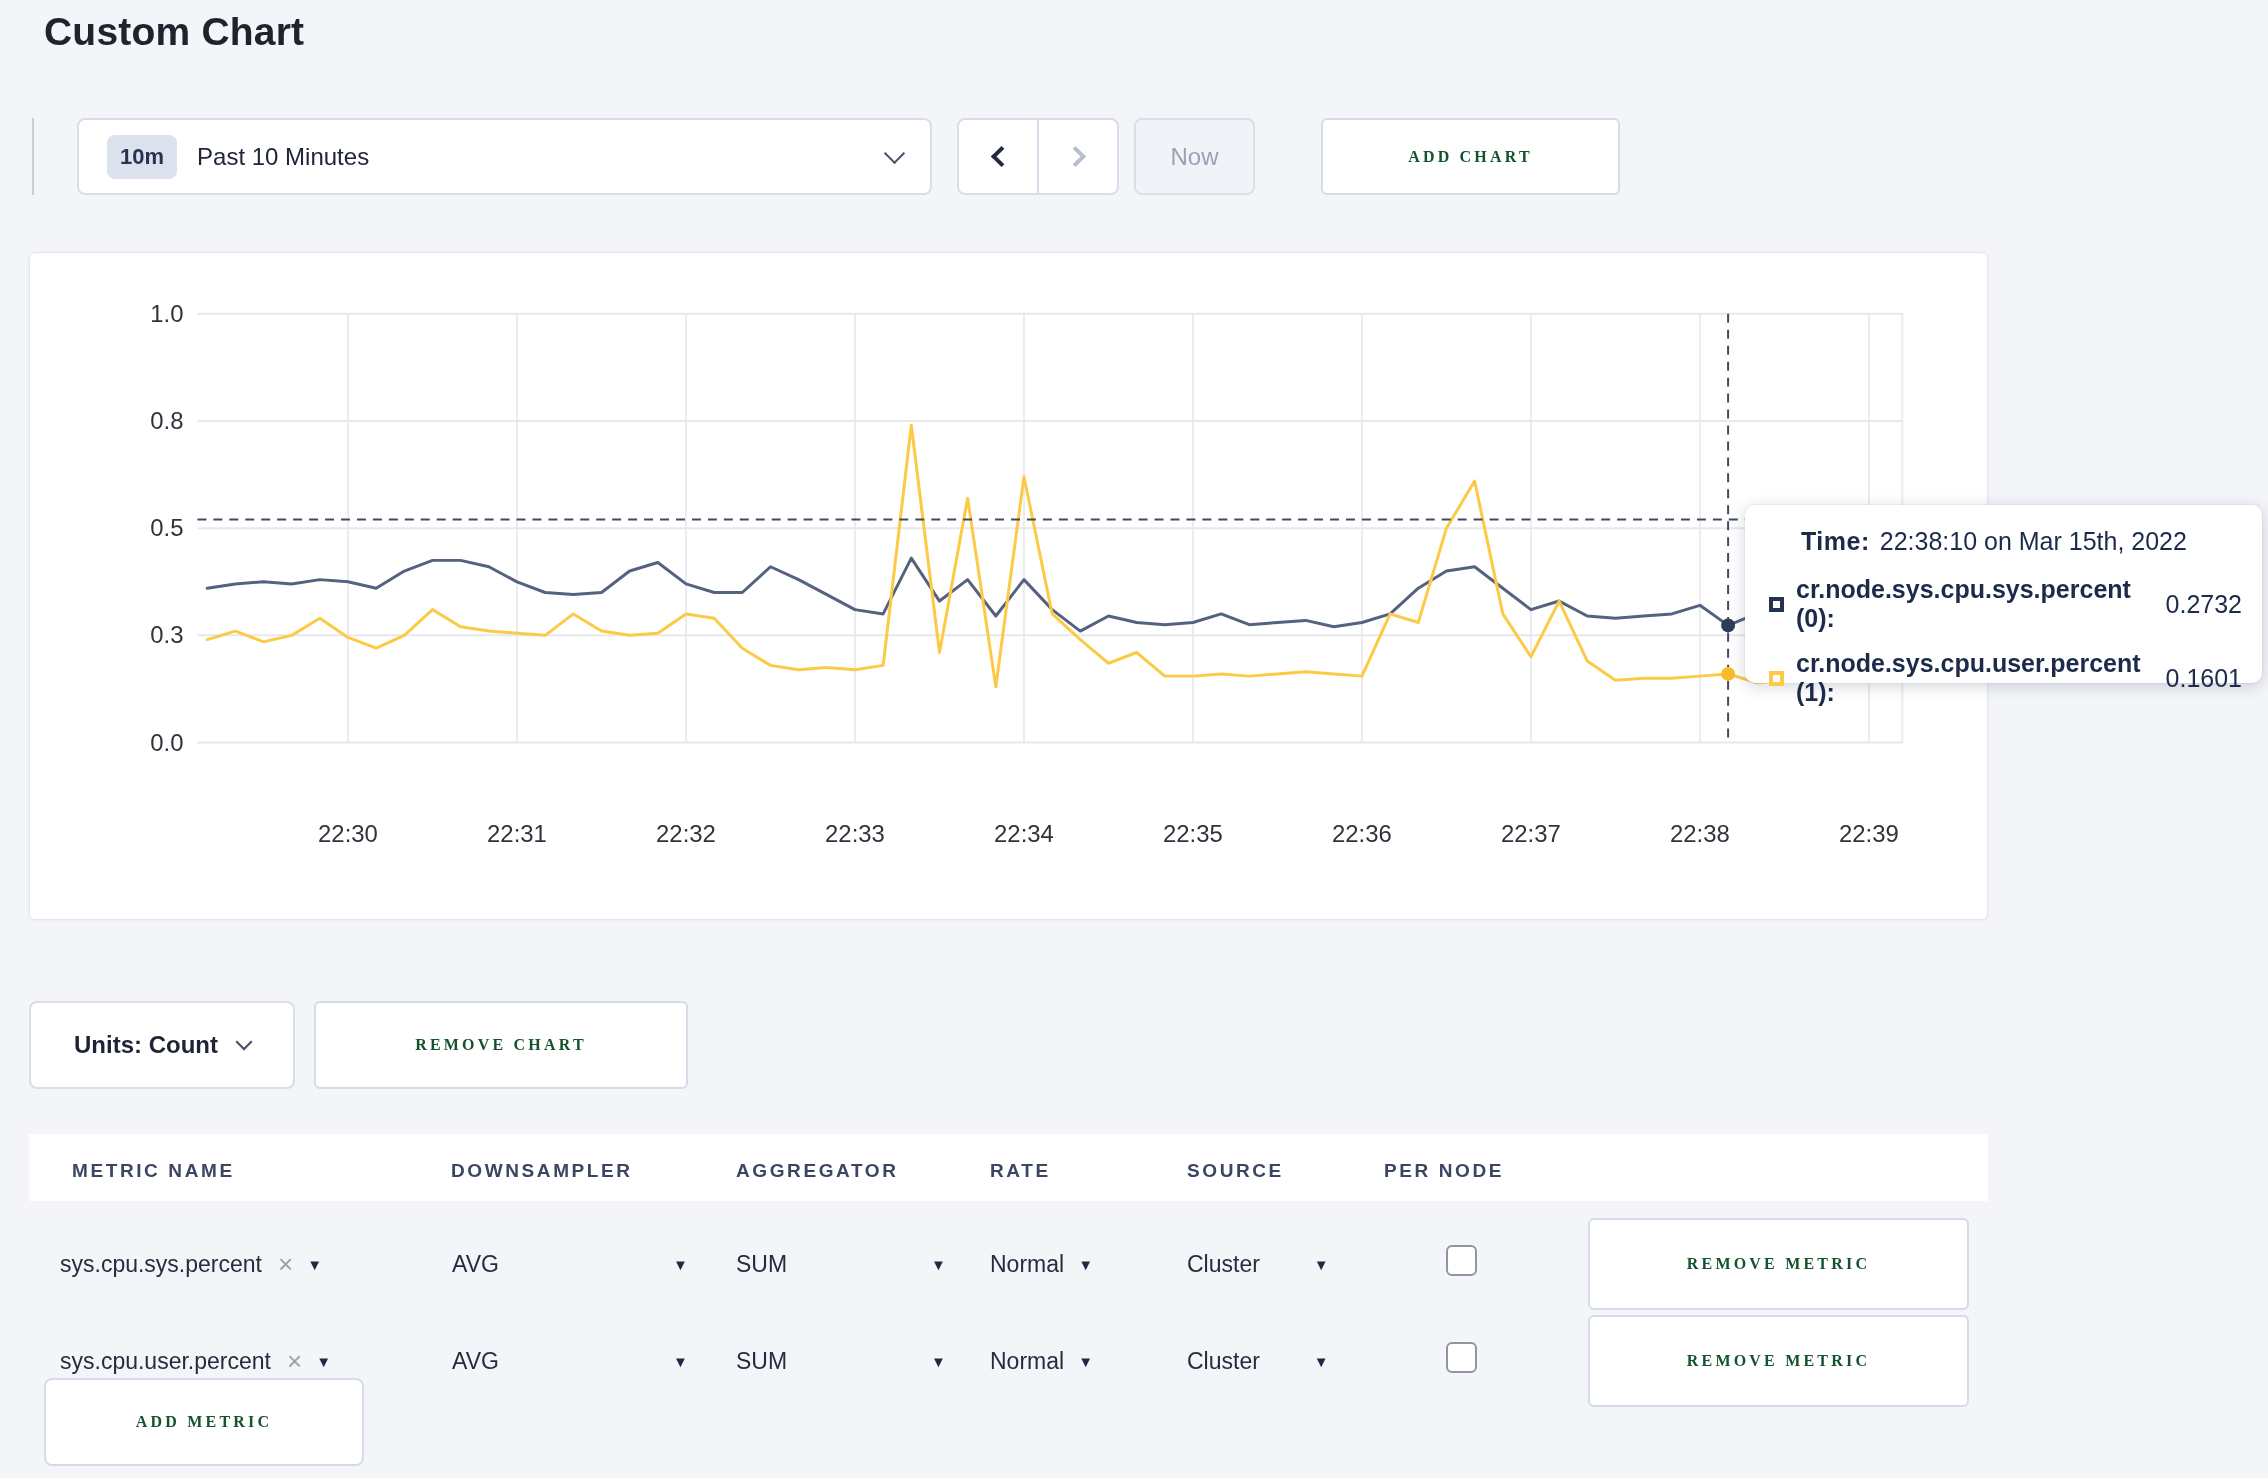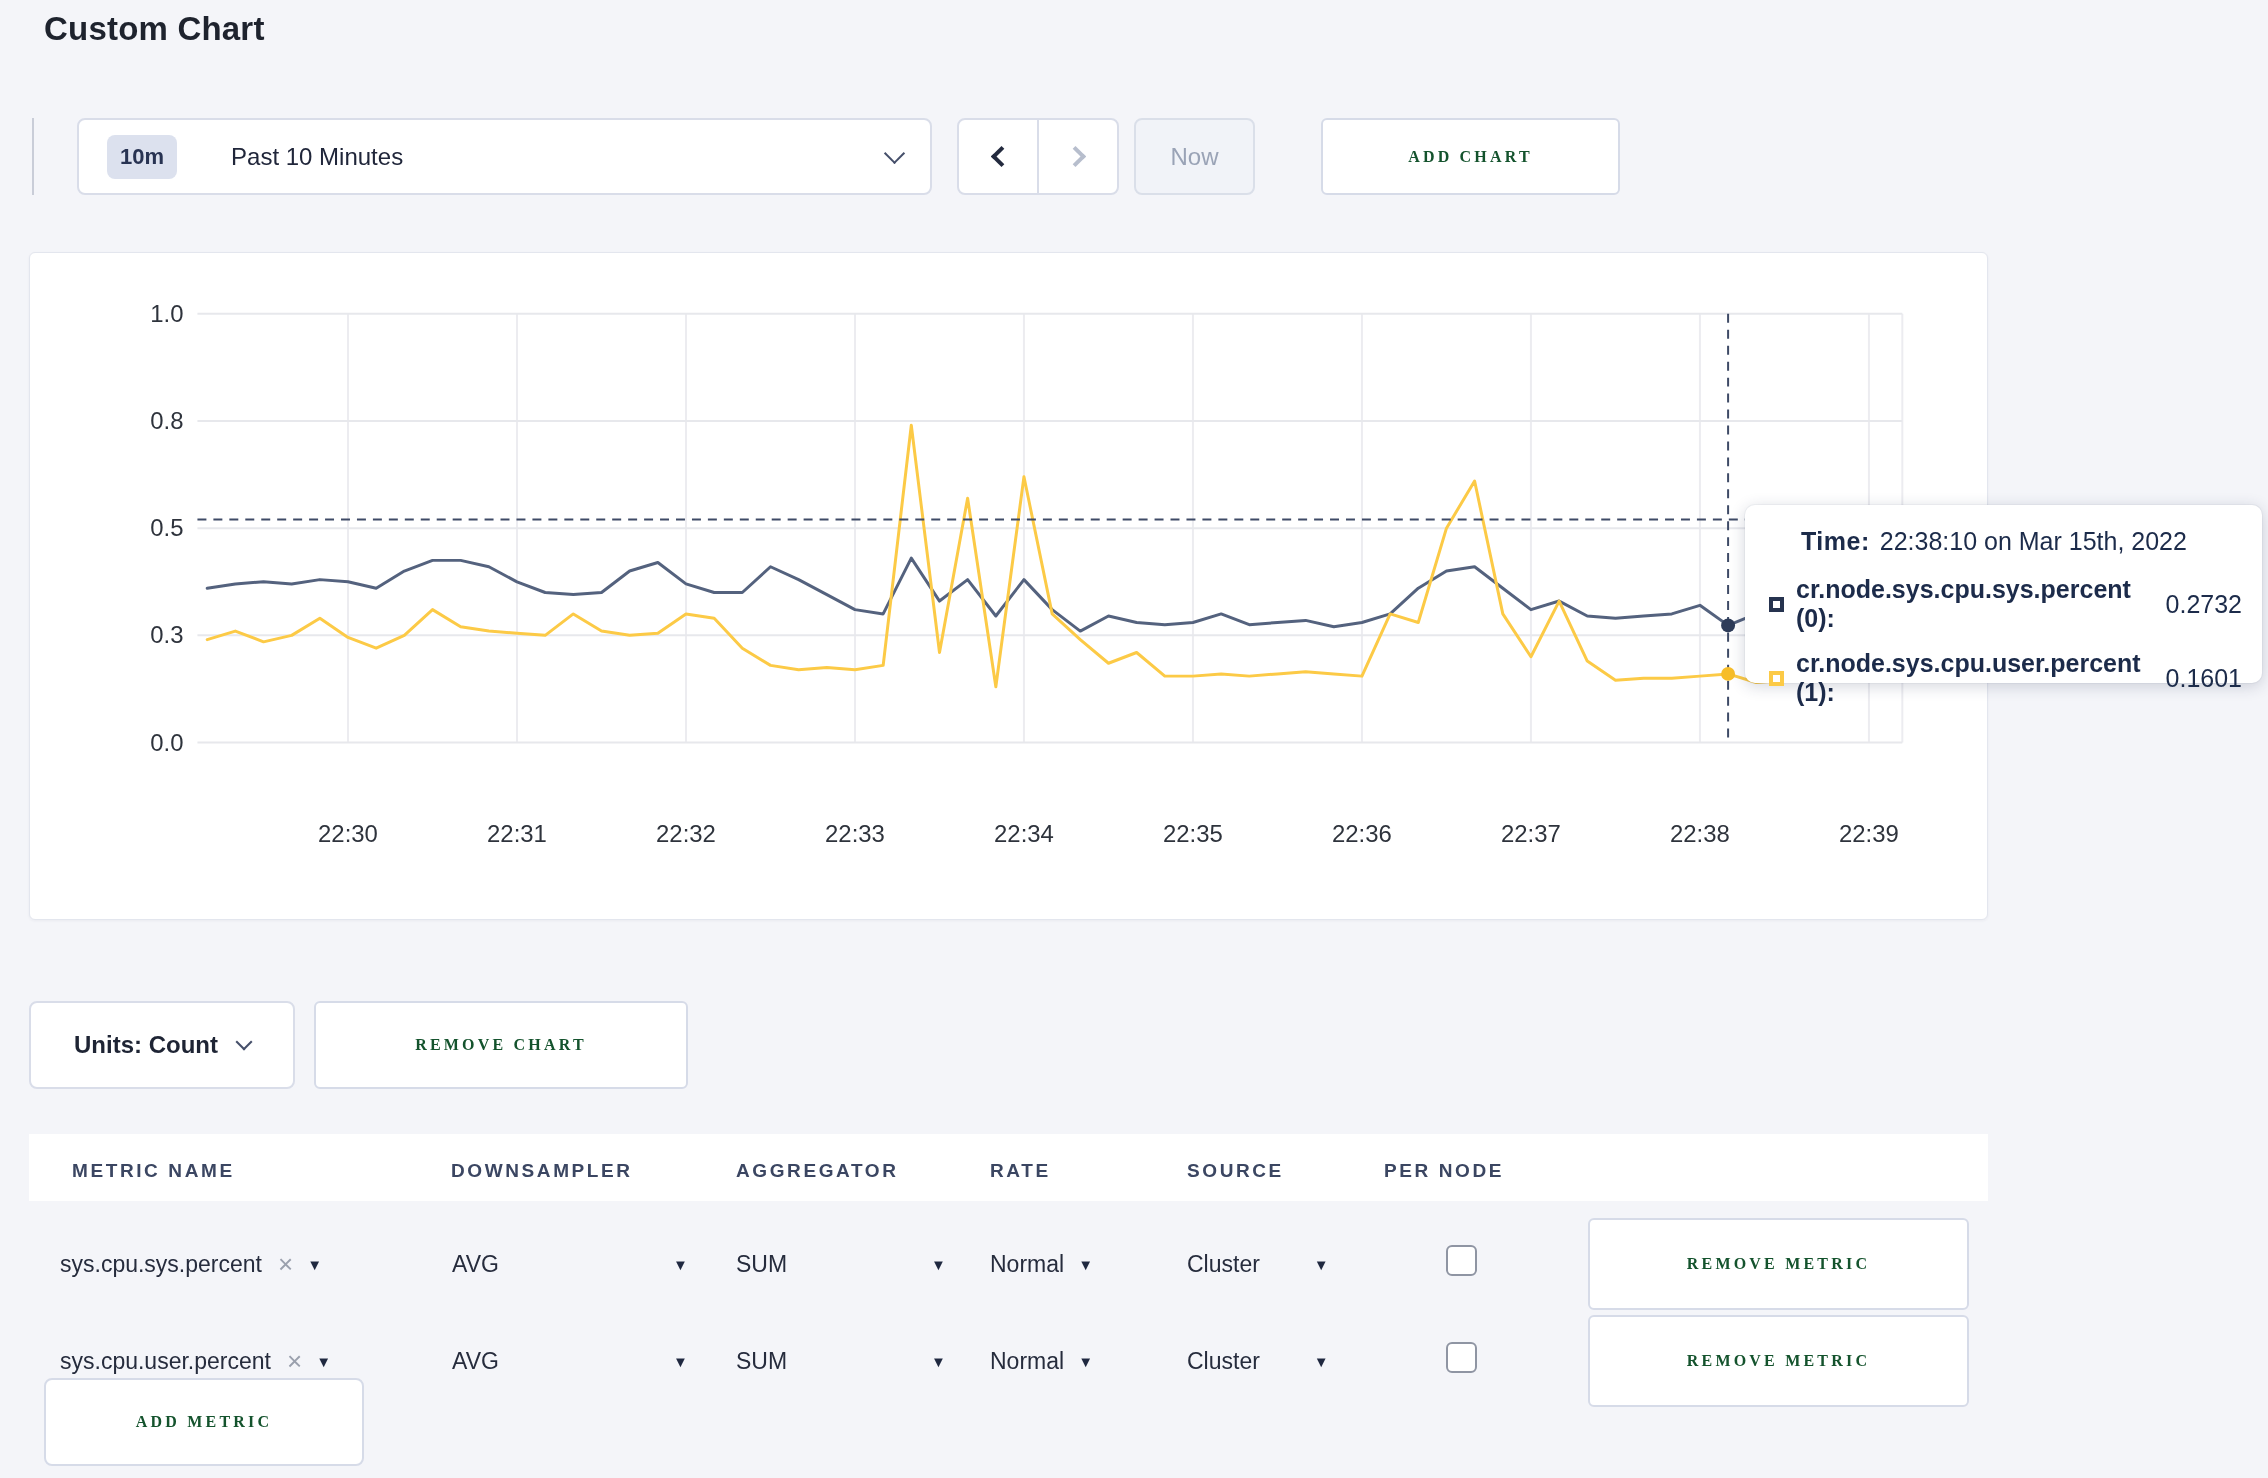--- a/index.html
+++ b/index.html
@@ -9,35 +9,35 @@
     font-family: "Liberation Sans", sans-serif;
     position: relative;
     overflow: hidden;
     color: #20263a;
   }
   .abs { position: absolute; }
 
   
   #page-title {
     left: 44px; top: 10px;
-    font-size: 33px; font-weight: 600; color: #1e232e; letter-spacing: 0.2px;
+    font-size: 39px; font-weight: 600; color: #1e232e; letter-spacing: 0.2px;
   }
 
   
   #toolbar-divider { left: 32px; top: 118px; width: 2px; height: 77px; background: #c9cdd8; }
 
   .box { background: #fff; border: 2px solid #d9dde9; border-radius: 8px; }
 
   #time-select {
     left: 77px; top: 118px; width: 855px; height: 77px;
     display: flex; align-items: center; padding: 0 28px; cursor: pointer;
   }
   #time-scale-badge {
     background: #dce1ee; color: #283352; font-weight: 700; font-size: 22px;
-    border-radius: 8px; padding: 9px 13px; margin-right: 54px;
+    border-radius: 8px; padding: 9px 13px; margin-right: 20px;
   }
   #time-scale-label { font-size: 24px; color: #20263a; font-weight: 500; flex: 1; }
   .chev { display: inline-block; border-style: solid; border-color: #454f6a; border-width: 0 2.5px 2.5px 0; width: 15px; height: 15px; }
   .chev-down { transform: rotate(45deg); margin-top: -6px; }
   .chev-left  { transform: rotate(135deg); margin-left: 6px; }
   .chev-right { transform: rotate(-45deg); margin-right: 6px; }
 
   #nav-group { left: 957px; top: 118px; width: 162px; height: 77px; display: flex; overflow: hidden; padding: 0; }
   .nav-half { flex: 1; display: flex; align-items: center; justify-content: center; cursor: pointer; }
   #nav-prev { border-right: 2px solid #d9dde9; }

